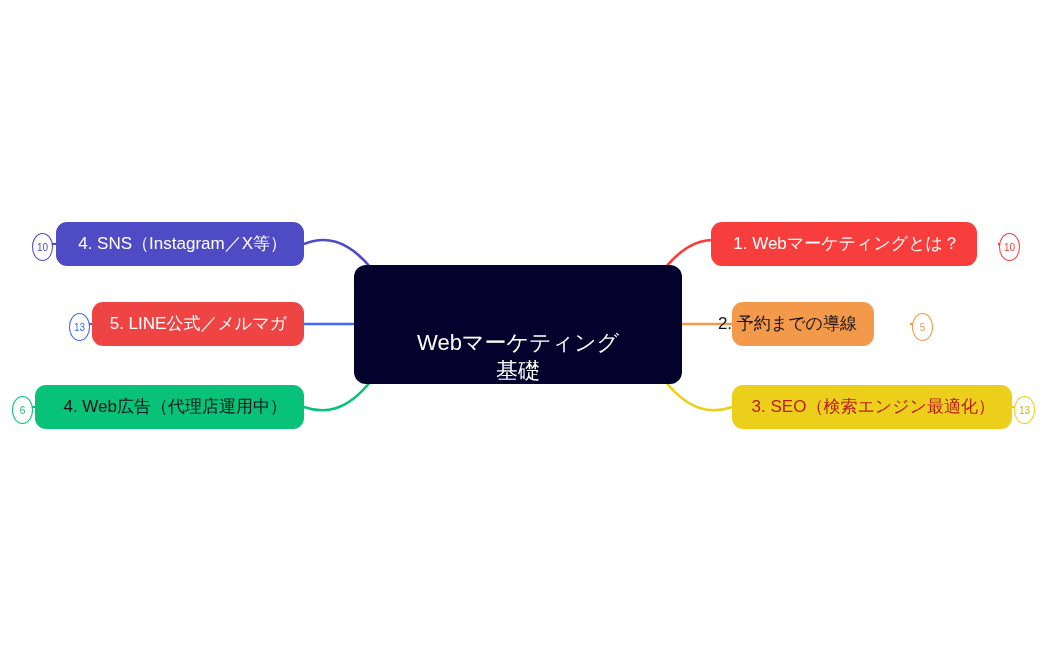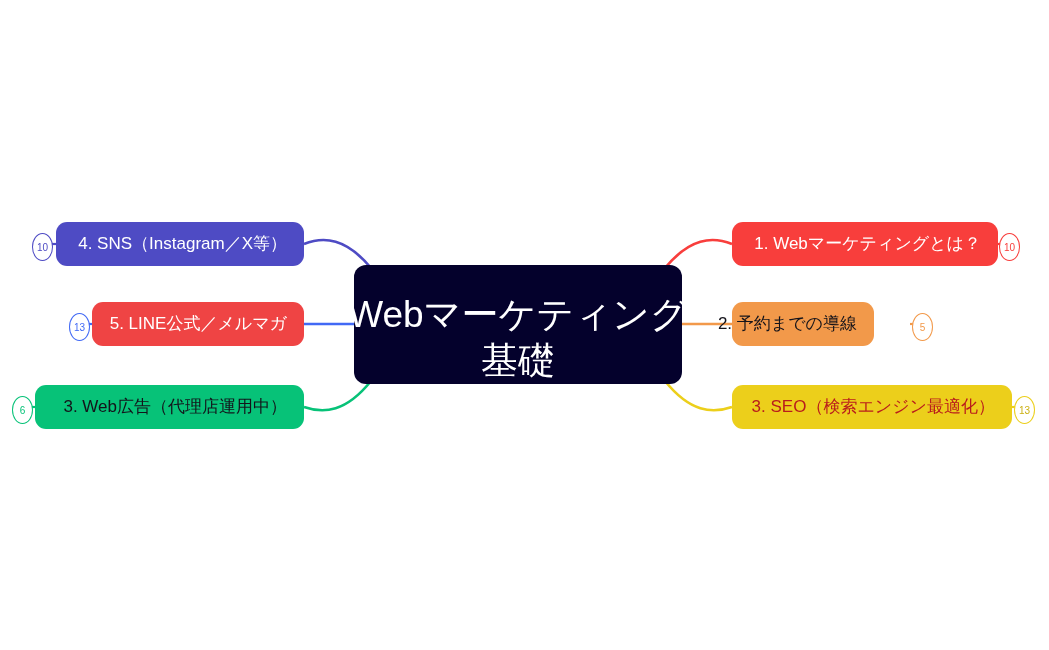--- a/index.html
+++ b/index.html
@@ -39,35 +39,35 @@
     white-space: nowrap;
     line-height: 1.25;
   }
   .node-central {
     left: 354px;
     top: 265px;
     width: 328px;
     height: 119px;
     background: #04012c;
     color: #ffffff;
-    font-size: 37px;
+    font-size: 22px;
     border-radius: 12px;
     flex-direction: column;
     text-align: center;
   }
   .node-central .line {
     display: block;
   }
   .node-branch {
     height: 44px;
     font-size: 17px;
     padding: 0 17px;
     font-weight: 500;
   }
-  .n1 { left: 732px; top: 222px; width: 266px; background: #f83e3c; color: #ffffff; }
+  .n1 { left: 711px; top: 222px; width: 266px; background: #f83e3c; color: #ffffff; }
   .n2 { left: 732px; top: 302px; width: 142px; background: #f2994a; color: #14131a; }
   .n3 { left: 732px; top: 385px; width: 280px; background: #eccf1b; color: #b91c1c; }
   .n4 { left: 56px;  top: 222px; width: 248px; background: #4e4bc4; color: #ffffff; }
   .n5 { left: 92px;  top: 302px; width: 212px; background: #ef4444; color: #ffffff; }
   .n6 { left: 35px;  top: 385px; width: 269px; background: #07c278; color: #14131a; }
 
   .badge {
     position: absolute;
     width: 21px;
     height: 28px;
@@ -139,17 +139,17 @@
     <span>4. SNS（Instagram／X等）</span>
   </div>
   <div class="badge b4">10</div>
 
   <div class="node node-branch n5">
     <span>5. LINE公式／メルマガ</span>
   </div>
   <div class="badge b5">13</div>
 
   <div class="node node-branch n6">
-    <span>3. Web広告（代理店運用中）</span>
+    <span>4. Web広告（代理店運用中）</span>
   </div>
   <div class="badge b6">6</div>
 
 </div>
 
 </body></html>

